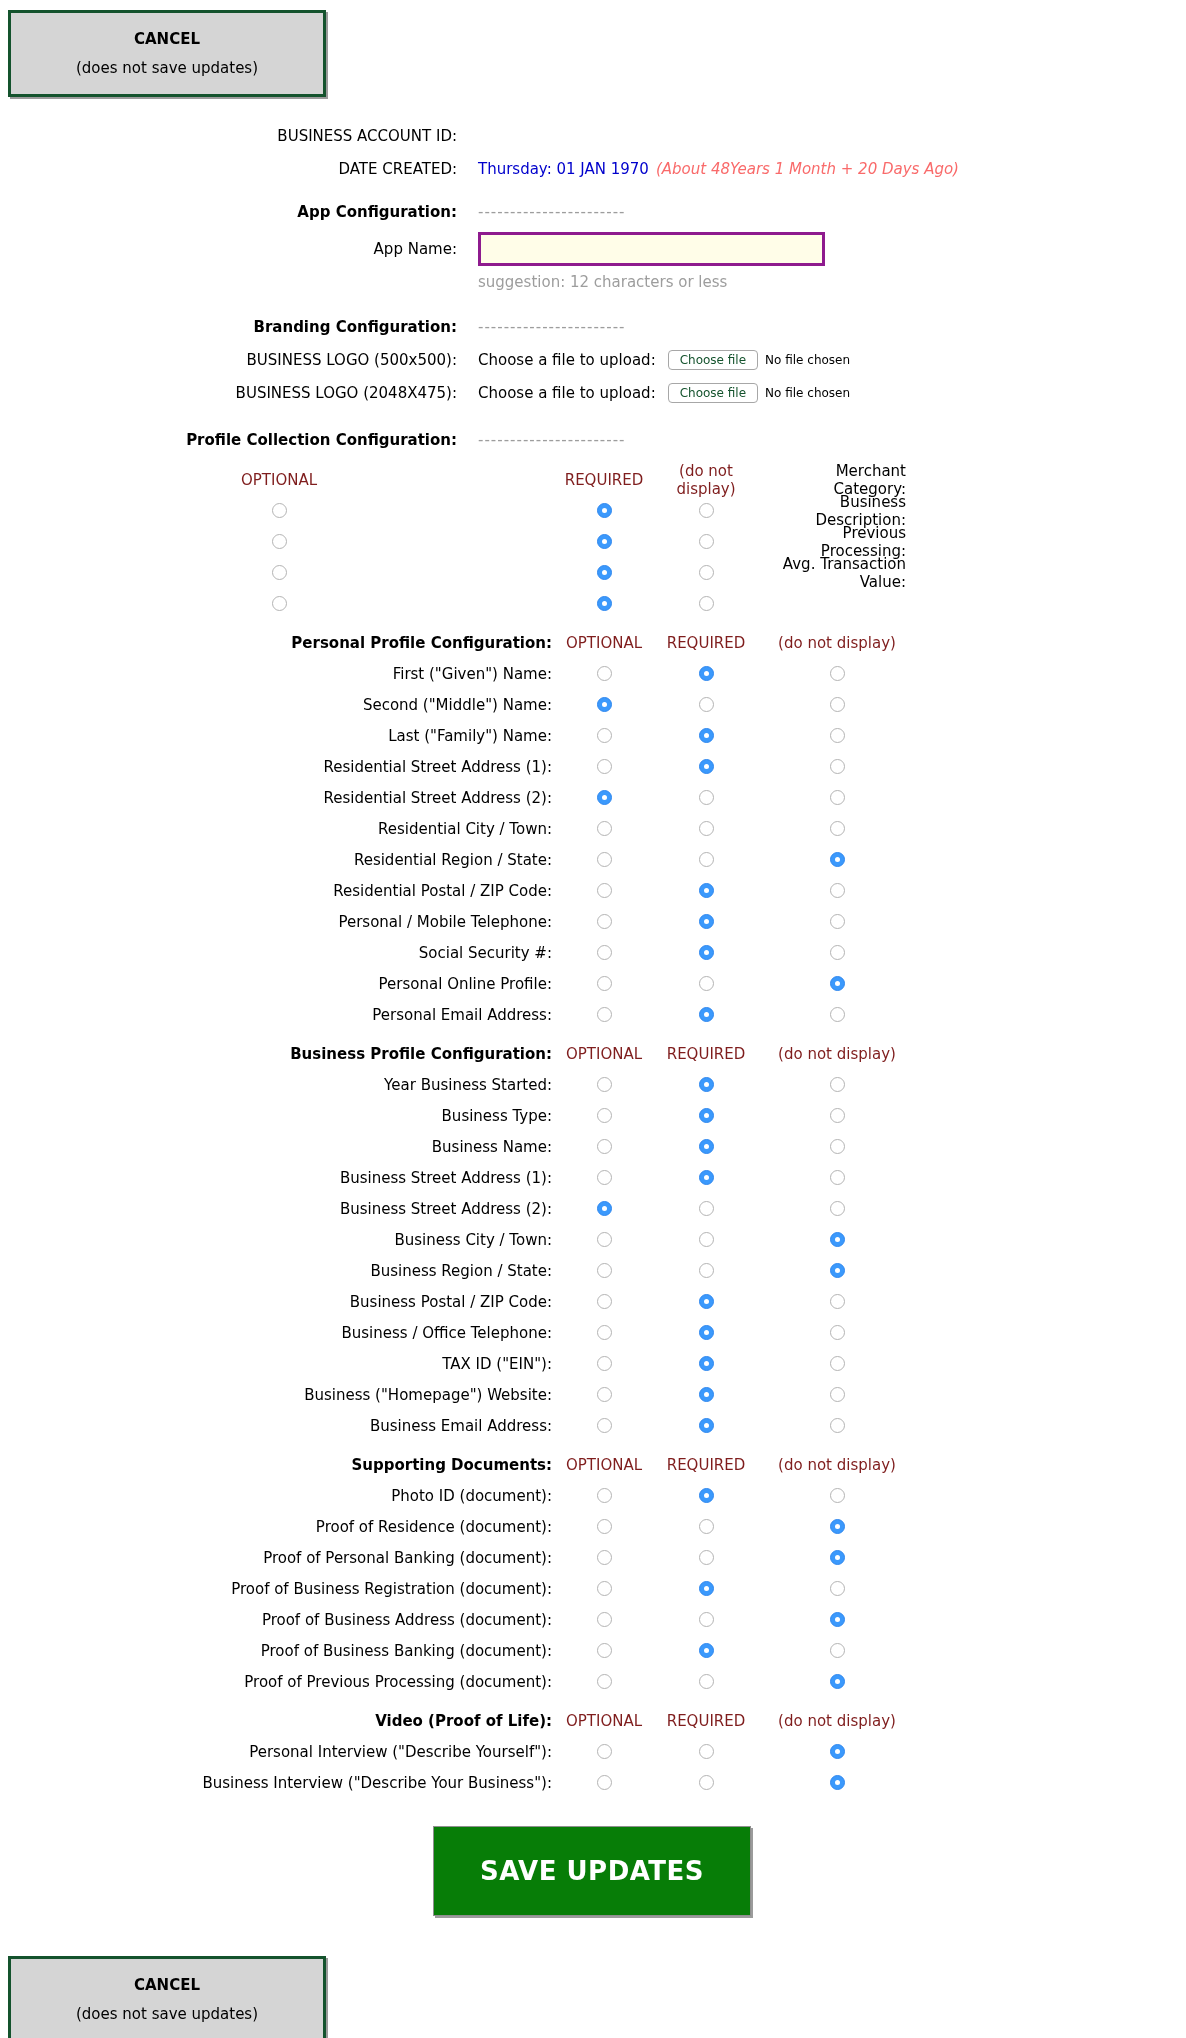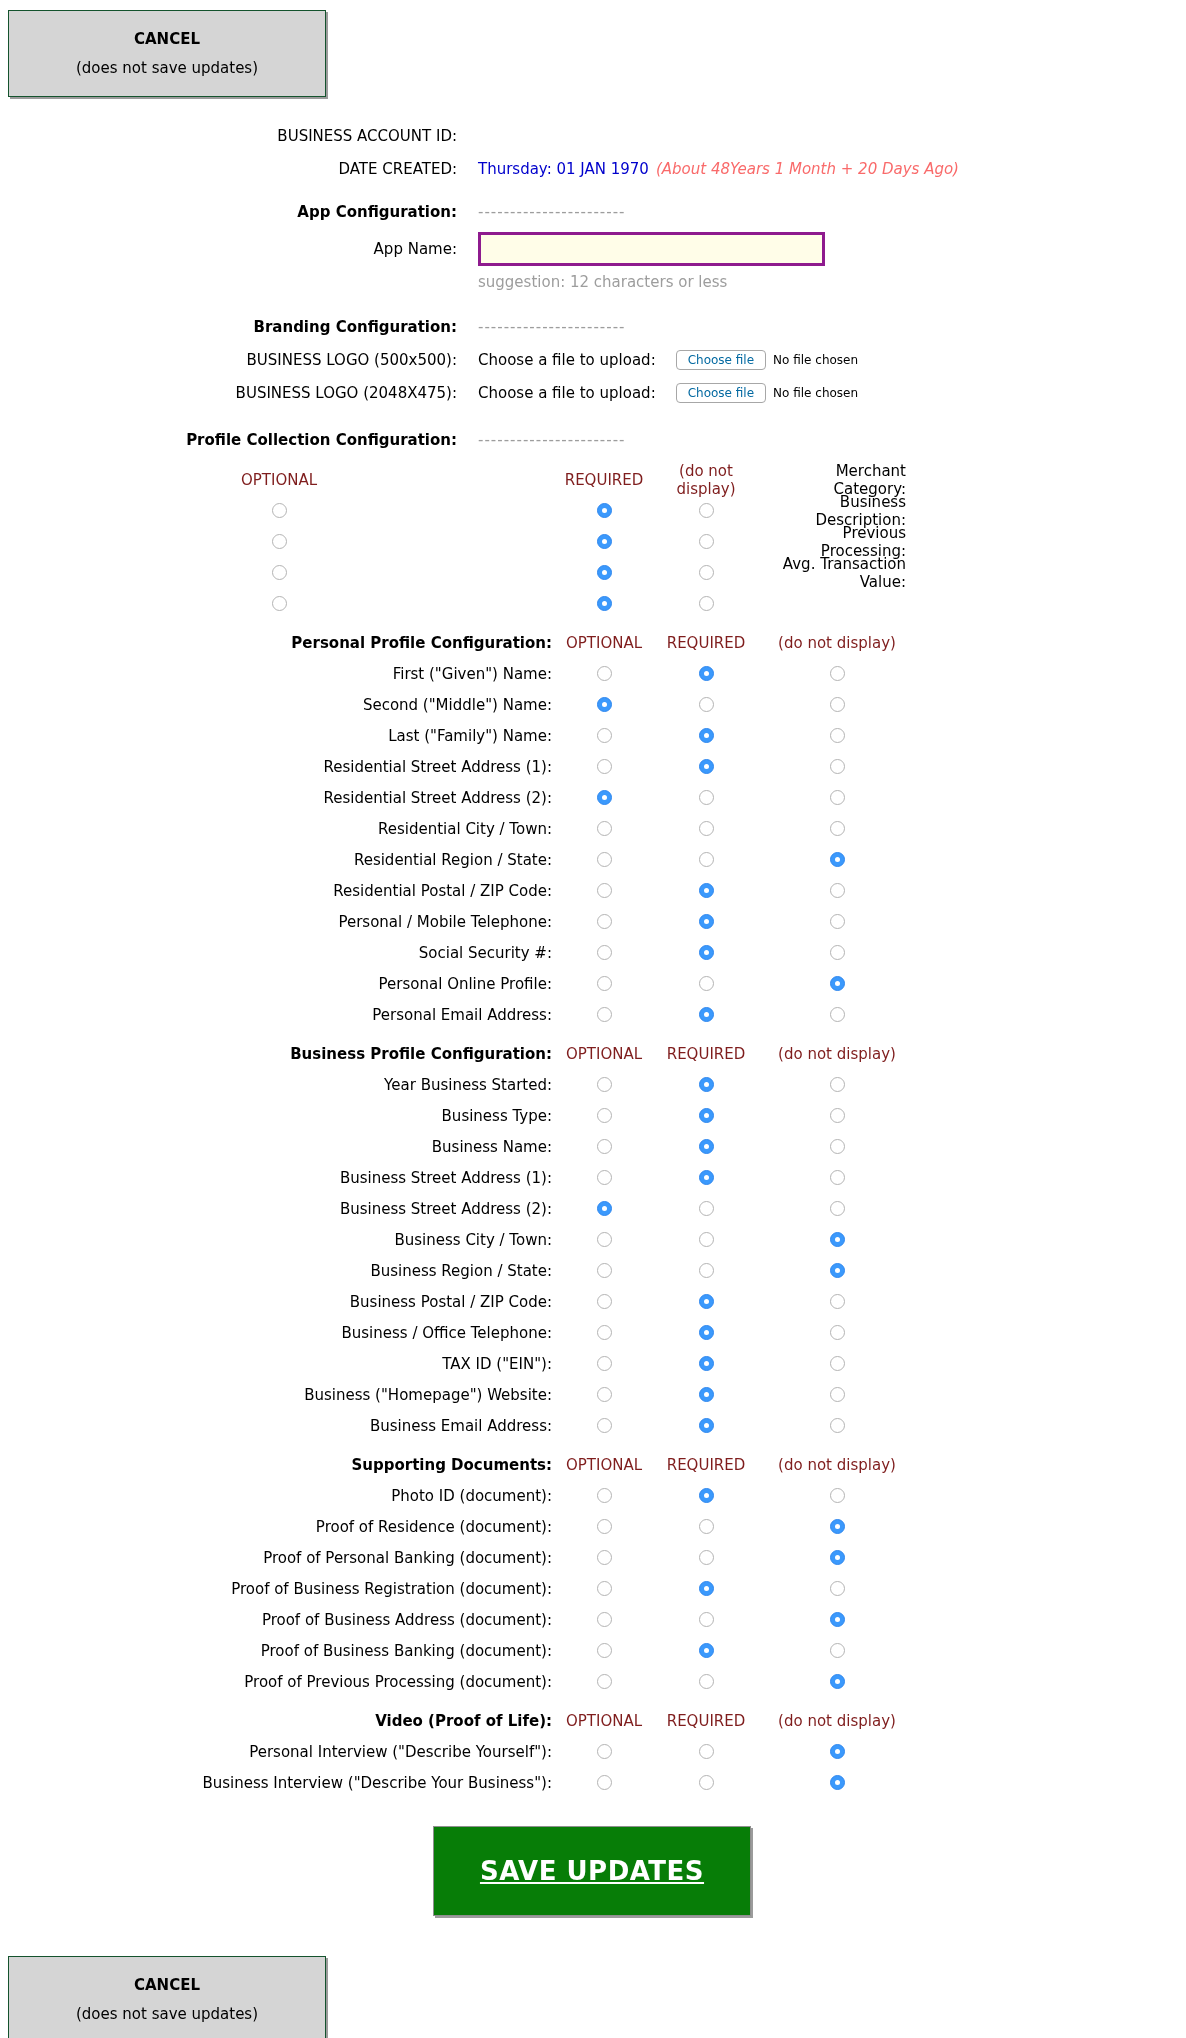--- a/index.html
+++ b/index.html
@@ -4,21 +4,21 @@
 <style>
   * { box-sizing: border-box; }
   html,body { margin:0; padding:0; }
   body {
     width:1186px; height:2038px; background:#ffffff; color:#000;
     font-family:"DejaVu Sans","Liberation Sans",sans-serif; font-size:15px;
     position:relative; overflow:hidden;
   }
   .cancel-btn {
     display:block; margin:10px 0 0 8px; width:318px; height:87px;
-    background:#d5d5d5; border:1px solid #14532d; box-shadow:2px 2px 0 #9b9b9b;
+    background:#d5d5d5; border:3px solid #14532d; box-shadow:2px 2px 0 #9b9b9b;
     text-align:center; font-family:inherit; color:#000; cursor:pointer;
   }
   .cancel-btn .t1 { display:block; font-weight:bold; font-size:15px; }
   .cancel-btn .t2 { display:block; font-size:15px; margin-top:11px; }
   .info { margin-top:22px; }
   .info-row { display:flex; align-items:center; min-height:33px; }
   .ilabel { width:465px; padding-right:8px; text-align:right; flex:none;padding-left:44px; }
   .ival { margin-left:13px; }
   .bold { font-weight:bold; }
   .gray { color:#9d9d9d; }
@@ -27,21 +27,21 @@
   .red { color:#f96a6a; font-style:italic; margin-left:7px; }
   .row-appname { height:42px; }
   .row-suggestion { min-height:24px; height:24px; }
   .appname-input {
     width:347px; height:34px; background:#fffde8; border:3px solid #8e1b8e;
     outline:none; font-size:16px; font-family:inherit; padding:0 6px; margin-left:13px;
   }
   .mt8 { margin-top:16px; } .mt10 { margin-top:10px; } .mt14 { margin-top:14px; }
   .file-button {
     font-size:12px; padding:2px 11px; border:1px solid #a7a7a7; border-radius:4px;
-    background:#ffffff; color:#0369a1; font-family:inherit; margin-left:20px; cursor:pointer;
+    background:#ffffff; color:#14532d; font-family:inherit; margin-left:12px; cursor:pointer;
   }
   .file-status { font-size:12px; margin-left:7px; }
   .cfg-section {
     display:grid; grid-template-columns:558px 92px 112px 150px;
     grid-auto-rows:31px; align-items:center; margin-top:8px;
   }
   .cfg-label { text-align:right; padding-right:6px; }
   .cfg-section-title { font-weight:bold; }
   .cfg-colhead { color:#7f1d1d; text-align:center; }
   .cfg-cell { display:flex; justify-content:center; align-items:center; }
@@ -50,21 +50,21 @@
     background:#fff; display:inline-block; position:relative; cursor:pointer;
   }
   .radio.selected { background:#3b99fc; border-color:#3088ef; }
   .radio.selected::after {
     content:""; position:absolute; left:4px; top:4px; width:5px; height:5px;
     border-radius:50%; background:#fff;
   }
   .save-btn {
     display:block; margin:28px 0 0 433px; width:318px; height:90px;
     background:#077d07; border:1px solid #8f8f8f; box-shadow:2px 2px 0 #9b9b9b;
-    color:#ffffff; font-weight:bold; font-size:26px; text-decoration:underline;
+    color:#ffffff; font-weight:bold; font-size:26px; 
     font-family:inherit; letter-spacing:0.5px; cursor:pointer;
   }
   .bottom-cancel { margin-top:40px; }
 </style>
 </head>
 <body>
 
 <button class="cancel-btn">
   <span class="t1">CANCEL</span>
   <span class="t2">(does not save updates)</span>

